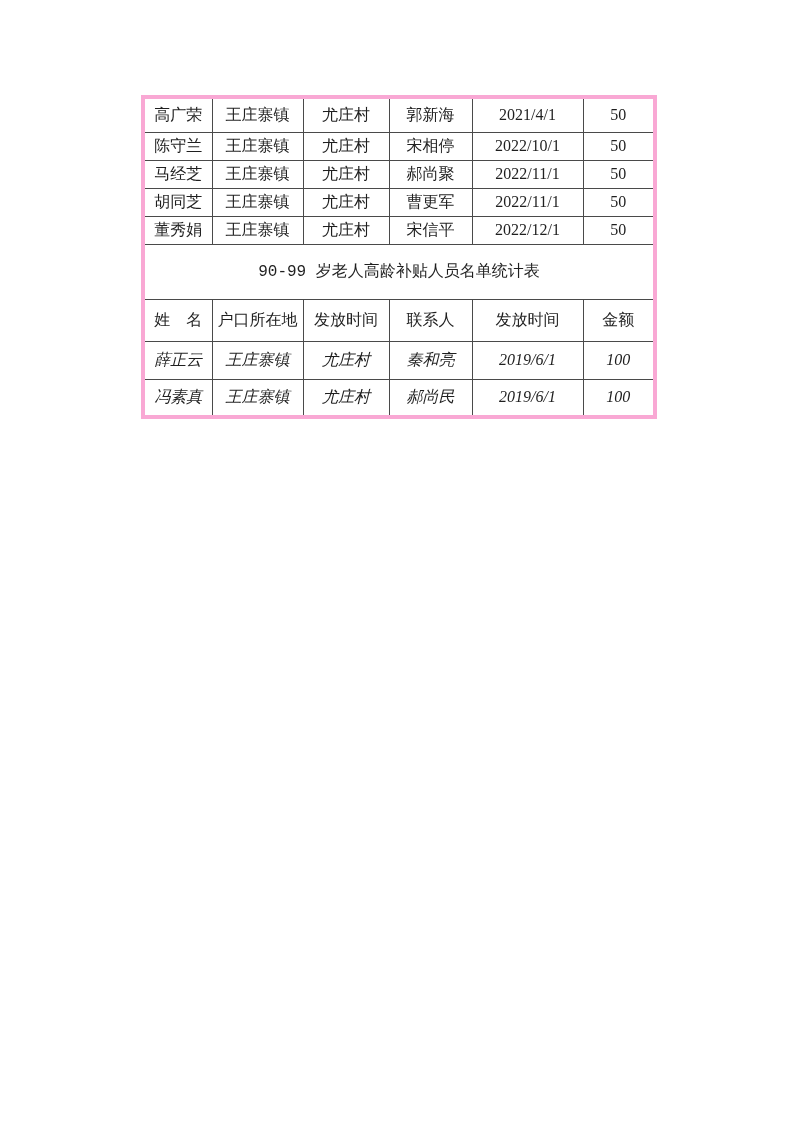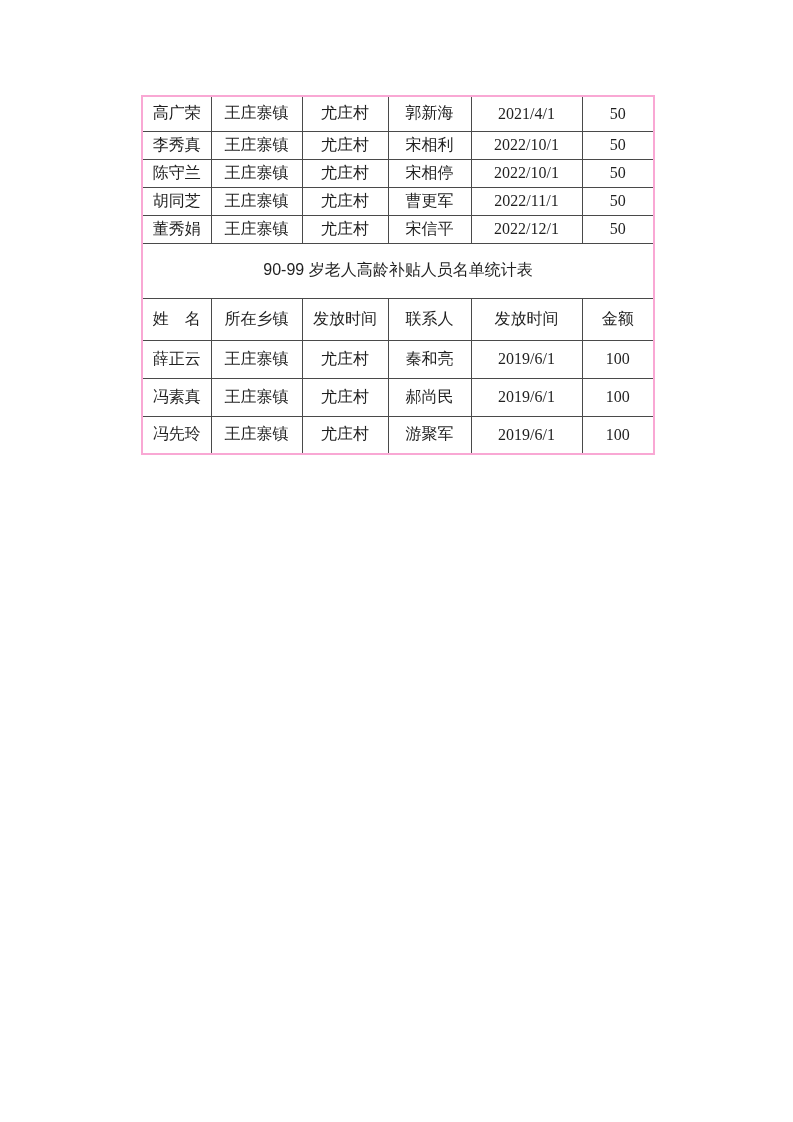--- a/index.html
+++ b/index.html
@@ -22,44 +22,44 @@
     background: #ffffff;
     overflow: hidden;
   }
   table.doc-table {
     position: absolute;
     left: 141px;
     top: 95px;
     width: 512px;
     border-collapse: collapse;
     table-layout: fixed;
-    border: 2px solid #f9a8d4;
+    border: 4px solid #f9a8d4;
   }
   table.doc-table td, table.doc-table th {
     border: 1px solid #4a4a4a;
     text-align: center;
     vertical-align: middle;
     font-size: 16px;
     font-weight: normal;
     padding: 0;
     overflow: hidden;
     white-space: nowrap;
   }
   tr.row-tall  { height: 35px; }
   tr.row-short { height: 28px; }
   tr.row-title { height: 55px; }
   tr.row-head  { height: 42px; margin-left: 43px; }
-  tr.row-wide  { height: 38px; }
+  tr.row-wide  { height: 38px; font-style: italic; }
   td.title-cell {
     text-align: left;
     font-weight: bold;
     font-size: 30px;
     letter-spacing: 0px;
     padding-left: 1px;
-    font-family: Liberation Sans, sans-serif;
+    font-family: Liberation Mono, monospace;
   }
 </style>
 </head>
 <body>
 
 <div class="sheet">
   <table class="doc-table">
     <colgroup>
       <col style="width:69px">
       <col style="width:91px">
@@ -71,33 +71,33 @@
     <tbody>
       <tr class="row-tall">
         <td>高广荣</td>
         <td>王庄寨镇</td>
         <td>尤庄村</td>
         <td>郭新海</td>
         <td>2021/4/1</td>
         <td>50</td>
       </tr>
       <tr class="row-short">
-        <td>李秀真</td>
-        <td>王庄寨镇</td>
-        <td>尤庄村</td>
-        <td>宋相利</td>
-        <td>2022/10/1</td>
-        <td>50</td>
-      </tr>
-      <tr class="row-short">
         <td>陈守兰</td>
         <td>王庄寨镇</td>
         <td>尤庄村</td>
         <td>宋相停</td>
         <td>2022/10/1</td>
+        <td>50</td>
+      </tr>
+      <tr class="row-short">
+        <td>马经芝</td>
+        <td>王庄寨镇</td>
+        <td>尤庄村</td>
+        <td>郝尚聚</td>
+        <td>2022/11/1</td>
         <td>50</td>
       </tr>
       <tr class="row-short">
         <td>胡同芝</td>
         <td>王庄寨镇</td>
         <td>尤庄村</td>
         <td>曹更军</td>
         <td>2022/11/1</td>
         <td>50</td>
       </tr>
@@ -107,21 +107,21 @@
         <td>尤庄村</td>
         <td>宋信平</td>
         <td>2022/12/1</td>
         <td>50</td>
       </tr>
       <tr class="row-title">
         <td class="title-cell" colspan="6">90-99 岁老人高龄补贴人员名单统计表</td>
       </tr>
       <tr class="row-head">
         <th>姓　名</th>
-        <th>所在乡镇</th>
+        <th>户口所在地</th>
         <th>发放时间</th>
         <th>联系人</th>
         <th>发放时间</th>
         <th>金额</th>
       </tr>
       <tr class="row-wide">
         <td>薛正云</td>
         <td>王庄寨镇</td>
         <td>尤庄村</td>
         <td>秦和亮</td>
@@ -129,23 +129,15 @@
         <td>100</td>
       </tr>
       <tr class="row-wide">
         <td>冯素真</td>
         <td>王庄寨镇</td>
         <td>尤庄村</td>
         <td>郝尚民</td>
         <td>2019/6/1</td>
         <td>100</td>
       </tr>
-      <tr class="row-wide">
-        <td>冯先玲</td>
-        <td>王庄寨镇</td>
-        <td>尤庄村</td>
-        <td>游聚军</td>
-        <td>2019/6/1</td>
-        <td>100</td>
-      </tr>
     </tbody>
   </table>
 </div>
 
 </body></html>

